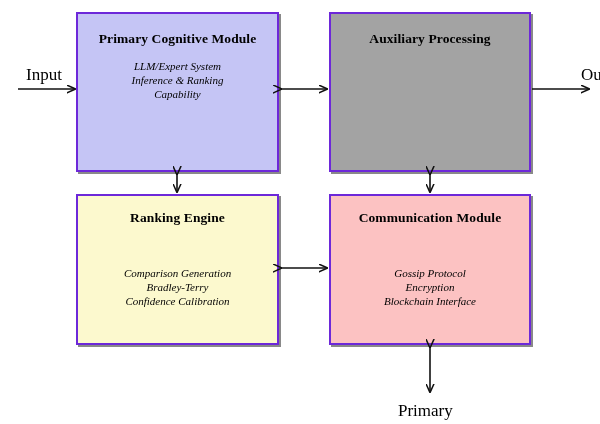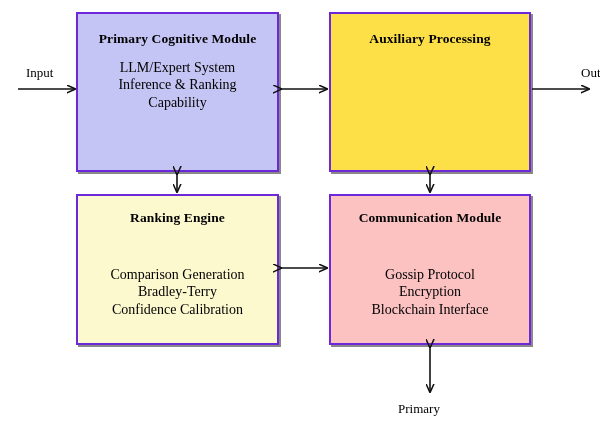--- a/index.html
+++ b/index.html
@@ -33,23 +33,24 @@
     text-align: center;
   }
   .module-title {
     font-weight: bold;
     font-size: 13.5px;
     line-height: 1.15;
     letter-spacing: 0.1px;
     white-space: nowrap;
   }
   .module-body {
-    font-size: 14px;
+    font-size: 11px;
     line-height: 1.28;
     white-space: pre-line;
+    font-style: italic;
   }
 
   
   #box-primary       { left: 76px;  top: 12px;  width: 203px; height: 160px; }
   #box-auxiliary     { left: 329px; top: 12px;  width: 202px; height: 160px; }
   #box-ranking       { left: 76px;  top: 194px; width: 203px; height: 151px; }
   #box-communication { left: 329px; top: 194px; width: 202px; height: 151px; }
 
   #box-primary       .module-title { margin-top: 17px; }
   #box-primary       .module-body  { margin-top: 12px; }
@@ -66,41 +67,41 @@
     left: 0;
     top: 0;
     width: 600px;
     height: 424px;
     pointer-events: none;
   }
 
   
   .edge-label {
     position: absolute;
-    font-size: 13px;
+    font-size: 17px;
     line-height: 1;
     white-space: nowrap;
   }
   #label-input   { left: 26px;  top: 66px; }
   #label-output  { left: 537px; top: 66px; margin-left: 44px; }
   #label-network { left: 398px; top: 402px; }
 </style>
 </head>
 <body style="background: rgb(255, 255, 255);">
 
 <div id="canvas">
 
   <div class="module-box" id="box-primary" style="background: rgb(197, 197, 245);">
     <div class="module-title">Primary Cognitive Module</div>
     <div class="module-body">LLM/Expert System
 Inference &amp; Ranking
 Capability</div>
   </div>
 
-  <div class="module-box" id="box-auxiliary" style="background: #fde047;">
+  <div class="module-box" id="box-auxiliary" style="background: #a3a3a3;">
     <div class="module-title">Auxiliary Processing</div>
   </div>
 
   <div class="module-box" id="box-ranking" style="background: rgb(252, 249, 206);">
     <div class="module-title">Ranking Engine</div>
     <div class="module-body">Comparison Generation
 Bradley-Terry
 Confidence Calibration</div>
   </div>
 

